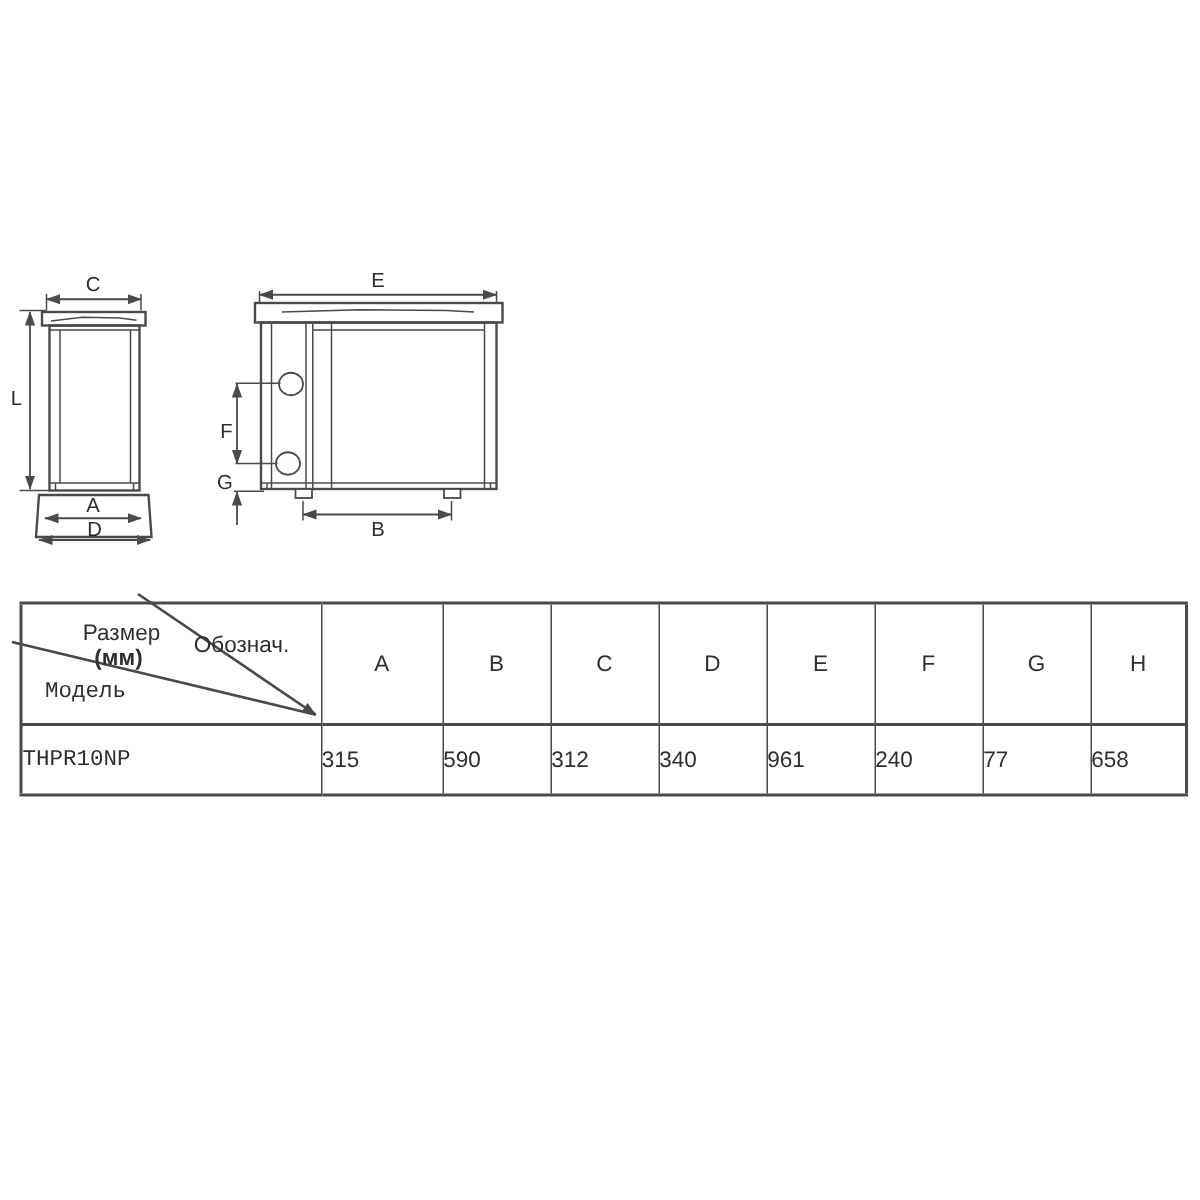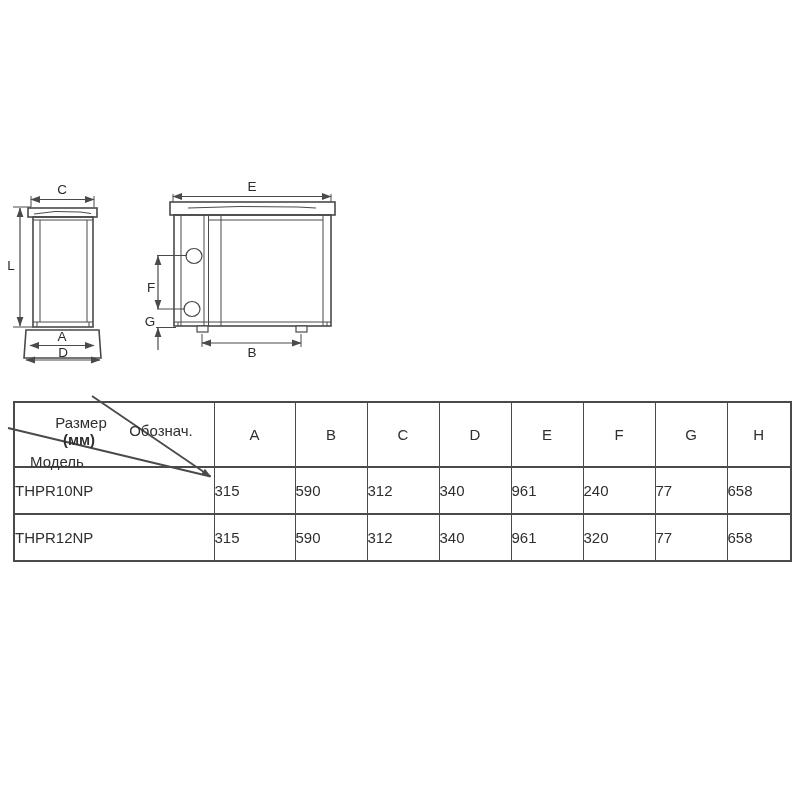--- a/index.html
+++ b/index.html
@@ -14,32 +14,32 @@
   svg .w18{stroke-width:1.8;}
   svg .whitefill{fill:#ffffff;}
 
   table.dim-table{position:absolute;left:13px;top:401px;width:777px;
         border-collapse:collapse;table-layout:fixed;color:#2f2f2f;}
   .dim-table th,.dim-table td{
         border-left:1px solid #4a4a4a;border-right:1px solid #4a4a4a;
         border-top:2px solid #4a4a4a;border-bottom:2px solid #4a4a4a;
         padding:0;font-size:15px;font-weight:normal;vertical-align:middle;}
   .dim-table{border:2px solid #4a4a4a;}
-  tr.hdr-row{height:65px;}
+  tr.hdr-row{height:81px;}
   tr.data-row{height:47px;}
   .col-letter{font-weight:bold;text-align:center;font-size:15px;}
   .cell-val{text-align:left;}
-  .cell-model{font-weight:bold;text-align:left;padding-left:11px;}
+  .cell-model{font-weight:bold;text-align:left;padding-left:11px;font-family:Liberation Mono, monospace;}
   .corner-cell{position:relative;}
   .corner-cell span{position:absolute;transform:translate(-50%,-50%);
         white-space:nowrap;font-size:15px;color:#2f2f2f;}
   .lbl-size{left:66px;top:19px;}
   .lbl-unit{left:64px;top:36px;font-weight:bold;}
   .lbl-desig{left:146px;top:27px;}
-  .lbl-model{left:42px;top:58px;}
+  .lbl-model{left:42px;top:58px;font-family:Liberation Mono, monospace;}
 </style>
 </head>
 <body>
 
 <div class="page">
 
   <svg class="drawing" width="800" height="800" viewBox="0 0 800 800">
     <defs>
       <marker id="arr" viewBox="0 0 10 8" markerWidth="10" markerHeight="8" refX="9" refY="4" orient="auto-start-reverse" markerUnits="userSpaceOnUse">
         <path d="M0,0.6 L9.6,4 L0,7.4 Z" fill="#4a4a4a"></path>
@@ -175,26 +175,15 @@
         <td class="cell-model">THPR10NP</td>
         <td class="cell-val">315</td>
         <td class="cell-val">590</td>
         <td class="cell-val">312</td>
         <td class="cell-val">340</td>
         <td class="cell-val">961</td>
         <td class="cell-val">240</td>
         <td class="cell-val">77</td>
         <td class="cell-val">658</td>
       </tr>
-      <tr class="data-row">
-        <td class="cell-model">THPR12NP</td>
-        <td class="cell-val">315</td>
-        <td class="cell-val">590</td>
-        <td class="cell-val">312</td>
-        <td class="cell-val">340</td>
-        <td class="cell-val">961</td>
-        <td class="cell-val">320</td>
-        <td class="cell-val">77</td>
-        <td class="cell-val">658</td>
-      </tr>
     </tbody>
   </table>
 </div>
 
 </body></html>

